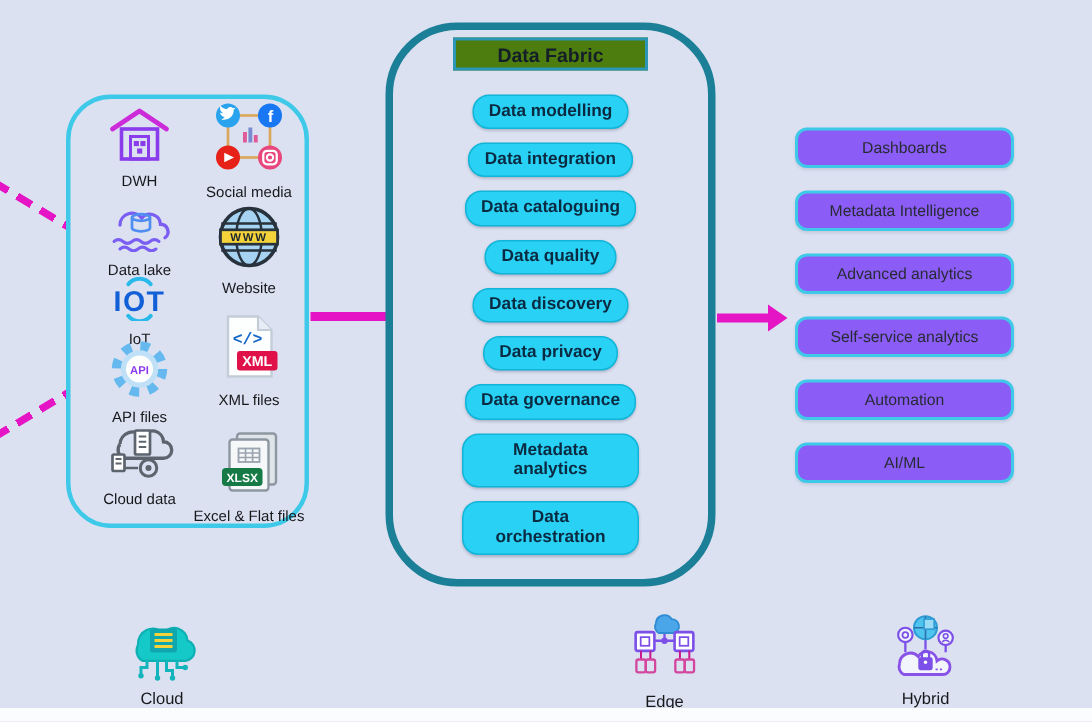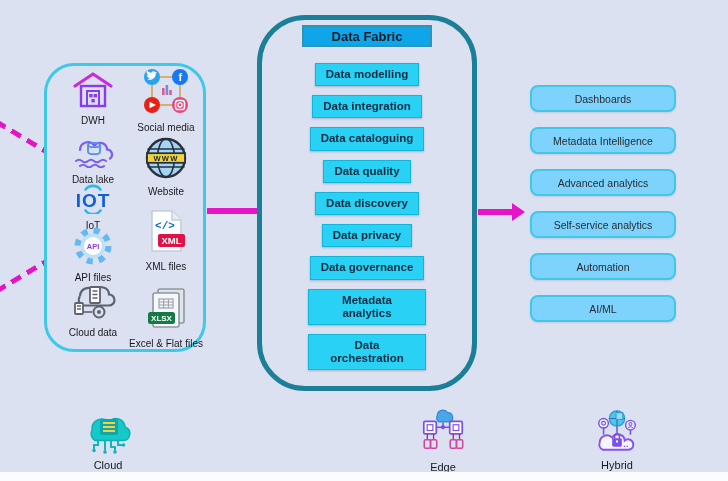--- a/index.html
+++ b/index.html
@@ -24,30 +24,30 @@
   .arrow-bar{position:absolute;background:#e514c4;}
   .arrow-left-bar{left:207px;top:208px;width:52px;height:6px;}
   .arrow-right-bar{left:478px;top:209px;width:36px;height:6px;}
   .arrow-right-head{position:absolute;left:512px;top:203px;width:0;height:0;
     border-top:9px solid transparent;border-bottom:9px solid transparent;border-left:13px solid #e514c4;}
 
   
   .fabric-panel{position:absolute;left:257px;top:15px;width:220px;height:376px;
                 border:5px solid #1b7f97;border-radius:48px;box-sizing:border-box;}
   .fabric-title{position:absolute;left:50%;transform:translateX(-50%);top:5px;width:126px;height:18px;
-                background:#0ea5e9;border:2px solid #2b96b6;display:flex;align-items:center;justify-content:center;
+                background:#4d7c0f;border:2px solid #2b96b6;display:flex;align-items:center;justify-content:center;
                 font-size:13px;font-weight:bold;color:#141e29;}
   .caps{position:absolute;left:0;right:0;top:43px;display:flex;flex-direction:column;align-items:center;gap:9px;}
-  .cap-btn{background:#29d1f4;border:1.5px solid #10b5d8;border-radius:0;padding:4px 10px;
+  .cap-btn{background:#29d1f4;border:1.5px solid #10b5d8;border-radius:11px;padding:4px 10px;
            max-width:126px;font-size:11.5px;font-weight:bold;color:#0a2a42;text-align:center;
            line-height:1.15;box-shadow:0 1px 2px rgba(20,40,70,.25);}
 
   
   .outputs{position:absolute;left:530px;top:85px;width:146px;}
-  .out-box{height:27px;margin-bottom:15px;background:#7dd3fc;border:2px solid #3fc9e9;border-radius:8px;
+  .out-box{height:27px;margin-bottom:15px;background:#8b5cf6;border:2px solid #3fc9e9;border-radius:8px;
            display:flex;align-items:center;justify-content:center;font-size:10.5px;color:#272c34;
            box-sizing:border-box;box-shadow:0 1px 2px rgba(20,40,70,.12);}
 
   
   .dep{position:absolute;top:406px;width:100px;text-align:center;}
   .dep .icon{display:inline-block;line-height:0;}
   .dep-label{font-size:11px;color:#17181c;margin-top:1px;white-space:nowrap;}
 </style>
 </head>
 <body>

